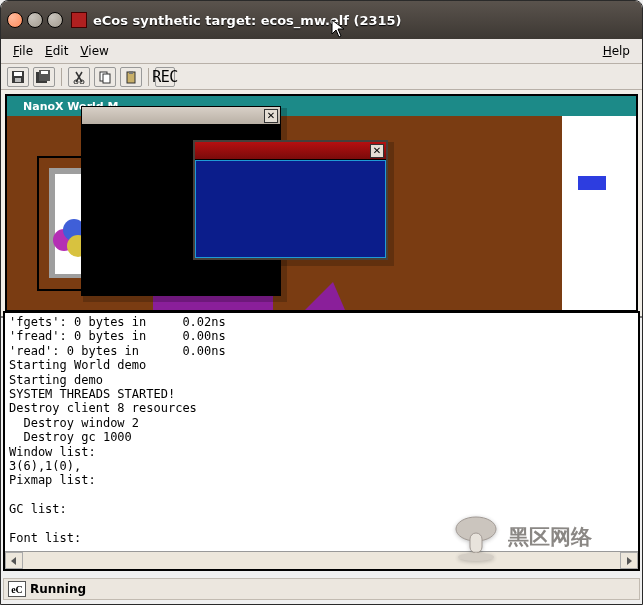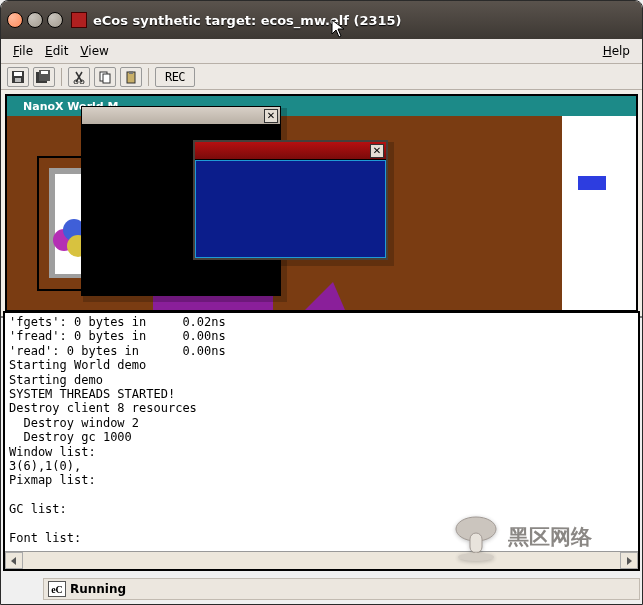--- a/index.html
+++ b/index.html
@@ -64,21 +64,21 @@
     height:26px; display:flex; align-items:center;
     background:#ede9e4; border-bottom:1px solid #b8b0a8;
     padding:2px 6px; gap:4px;
   }
   .tbtn {
     width:22px; height:20px; display:flex; align-items:center; justify-content:center;
     background:#ede9e4; border:1px solid #999; border-radius:2px;
   }
   .tbtn svg { display:block; }
   .tbdiv { width:1px; height:18px; background:#b0a89e; margin:0 2px; }
-  .tbtn.textbtn { font-family: monospace; font-size:12px; width:40px; letter-spacing:-0.5px; }
+  .tbtn.textbtn { font-family: monospace; font-size:15px; width:20px; letter-spacing:-0.5px; }
 
   
   .workspace-wrap {
     position:relative;
     height:228px;
     background:#f2efe8;
     border-bottom:2px solid #7a7a7a;
     padding:2px;
   }
   .workspace {
@@ -194,21 +194,20 @@
     background:#ede7dc; border:1px solid #aaa;
   }
   .log-pane .hscroll .track { flex:1; background:#ede7dc; }
 
   
   .statusbar {
     position:absolute; left:2px; right:2px; bottom:4px; height:22px;
     background:#ece7df;
     display:flex; align-items:center; padding:5px 4px;
     border:1px solid #c2bbb1;
-    margin-left:40px;
   }
   .statusbar .ec-icon {
     width:18px; height:16px; border:1px solid #555; background:#fff;
     display:flex; align-items:center; justify-content:center;
     font-size:10px; font-weight:bold; margin-right:4px;
   }
   .statusbar .ec-icon span { font-family:serif; }
   .statusbar .status-text { font-size:12px; font-weight:bold; }
 
   

